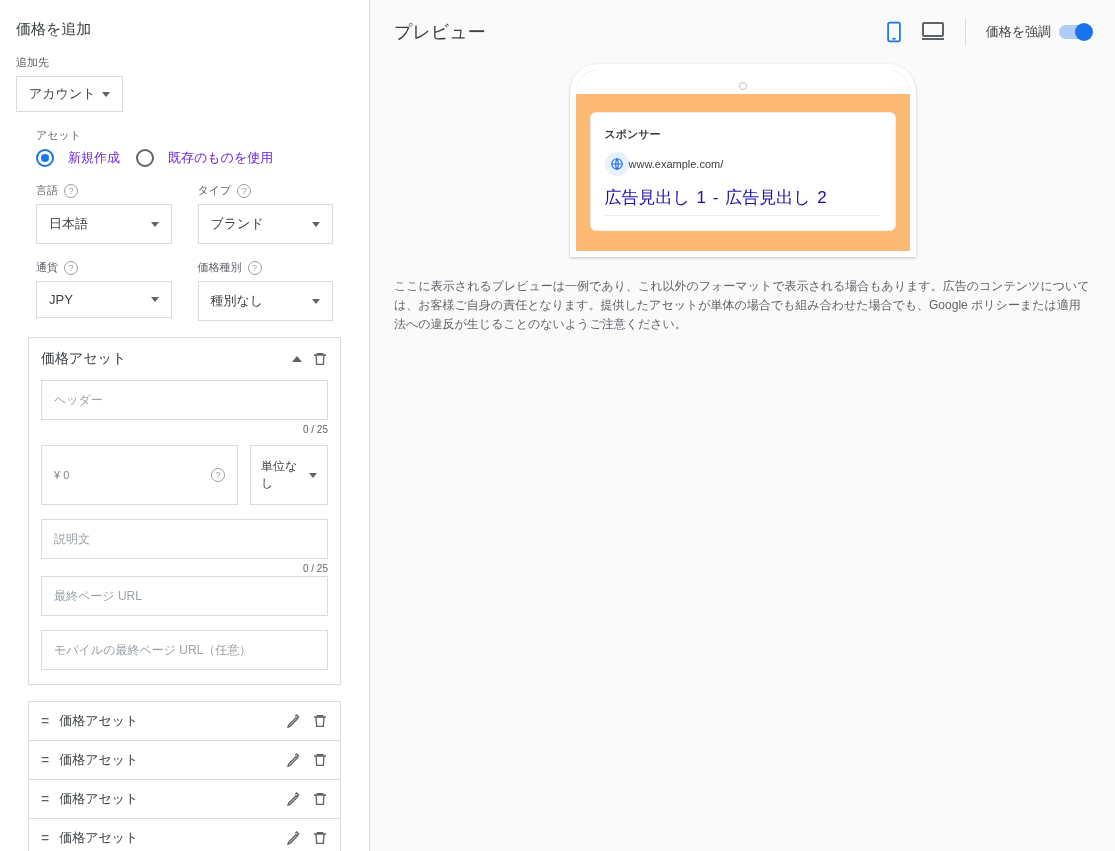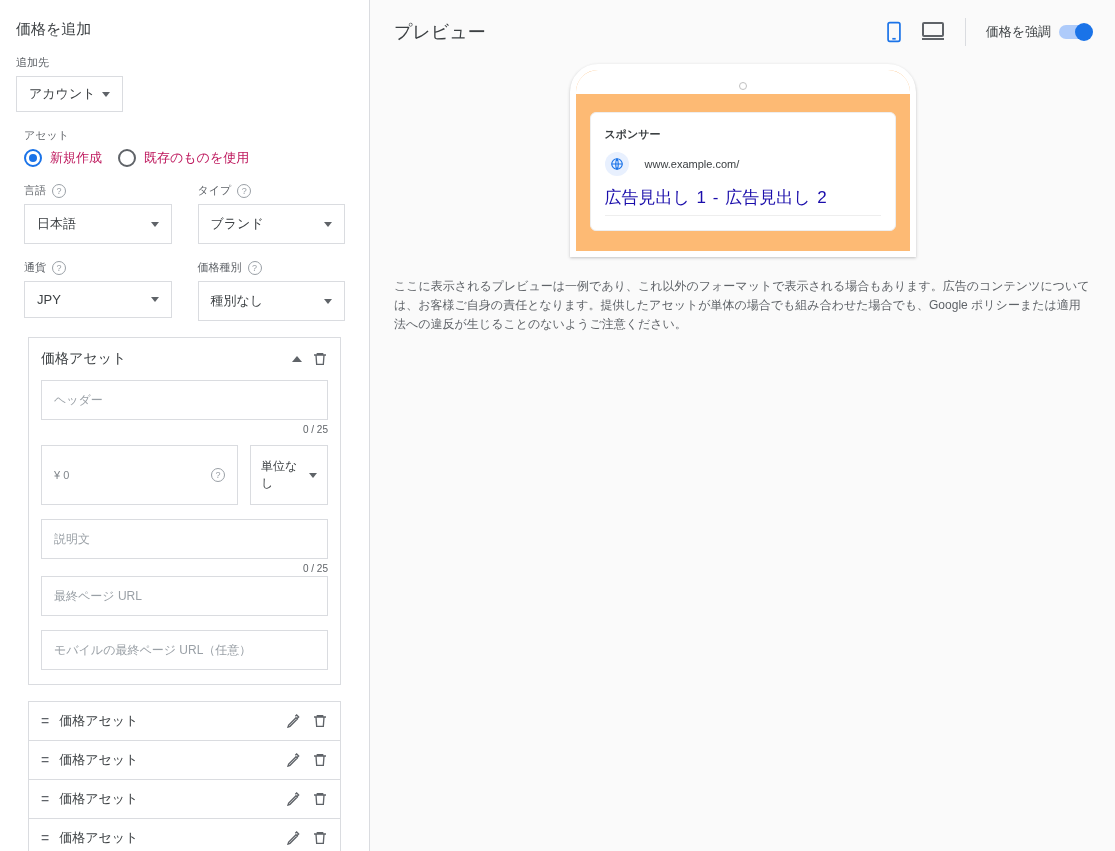--- a/index.html
+++ b/index.html
@@ -43,23 +43,23 @@
     color: #3c4043;
     cursor: pointer;
   }
   .arrow-down {
     width: 0; height: 0;
     border-left: 4px solid transparent;
     border-right: 4px solid transparent;
     border-top: 5px solid #5f6368;
   }
 
-  .section { padding: 0 24px; margin-top: 16px; }
+  .section { padding: 0 36px; margin-top: 16px; }
   .radio-row { display: flex; gap: 16px; align-items: center; margin-top: 6px; }
-  .radio-item { display: flex; align-items: center; gap: 8px; font-size: 13px; color: #be185d; cursor: pointer; }
+  .radio-item { display: flex; align-items: center; gap: 14px; font-size: 13px; color: #6d28d9; cursor: pointer; }
   .radio {
     width: 18px; height: 18px; border-radius: 50%;
     border: 2px solid #5f6368; position: relative;
   }
   .radio.checked { border-color: #1a73e8; }
   .radio.checked::after {
     content: ""; position: absolute; inset: 3px;
     border-radius: 50%; background: #1a73e8;
   }
 
@@ -179,21 +179,21 @@
   .device-top { height: 24px; display: flex; align-items: flex-end; justify-content: center; background:#fff; border-radius: 22px 22px 0 0;}
   .speaker { width: 8px; height: 8px; border: 1px solid #c0c0c0; border-radius: 50%; margin-bottom:4px;}
   .device-inner { padding: 18px 14px 14px 14px; }
   .ad-card {
     background: #fff;
     border: 1px solid #eee;
     border-radius: 6px;
     padding: 14px;
   }
   .sponsor-lbl { font-size: 11px; font-weight: bold; margin-bottom: 10px; }
-  .site-row { display: flex; align-items: center; gap: 16px; margin-bottom: 10px; }
+  .site-row { display: flex; align-items: center; gap: 0; margin-bottom: 10px; }
   .globe-circle {
     width: 24px; height: 24px; border-radius: 50%;
     background: #e8f0fe; display: flex; align-items: center; justify-content: center;
   }
   .globe-circle svg { display:block; }
   .site-url { font-size: 11px; color: #3c4043; }
   .headline { font-size: 17px; color: #1a0dab; margin-bottom: 6px; word-spacing: 2px;}
   .desc { font-size: 12px; color: #3c4043; margin-bottom: 14px; }
   .hr { height: 1px; background: #eee; margin: 0; }
 

